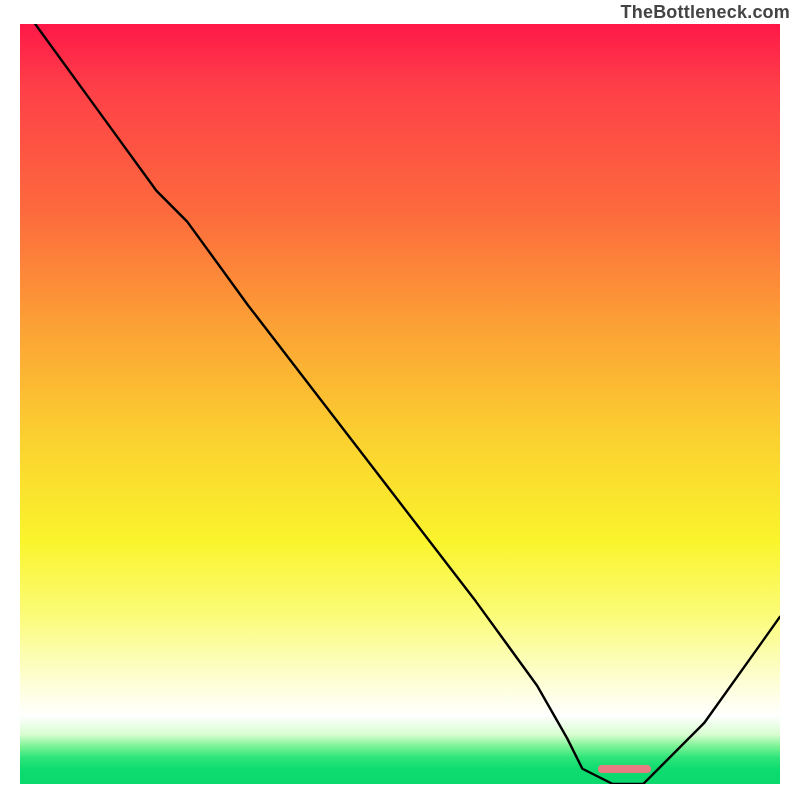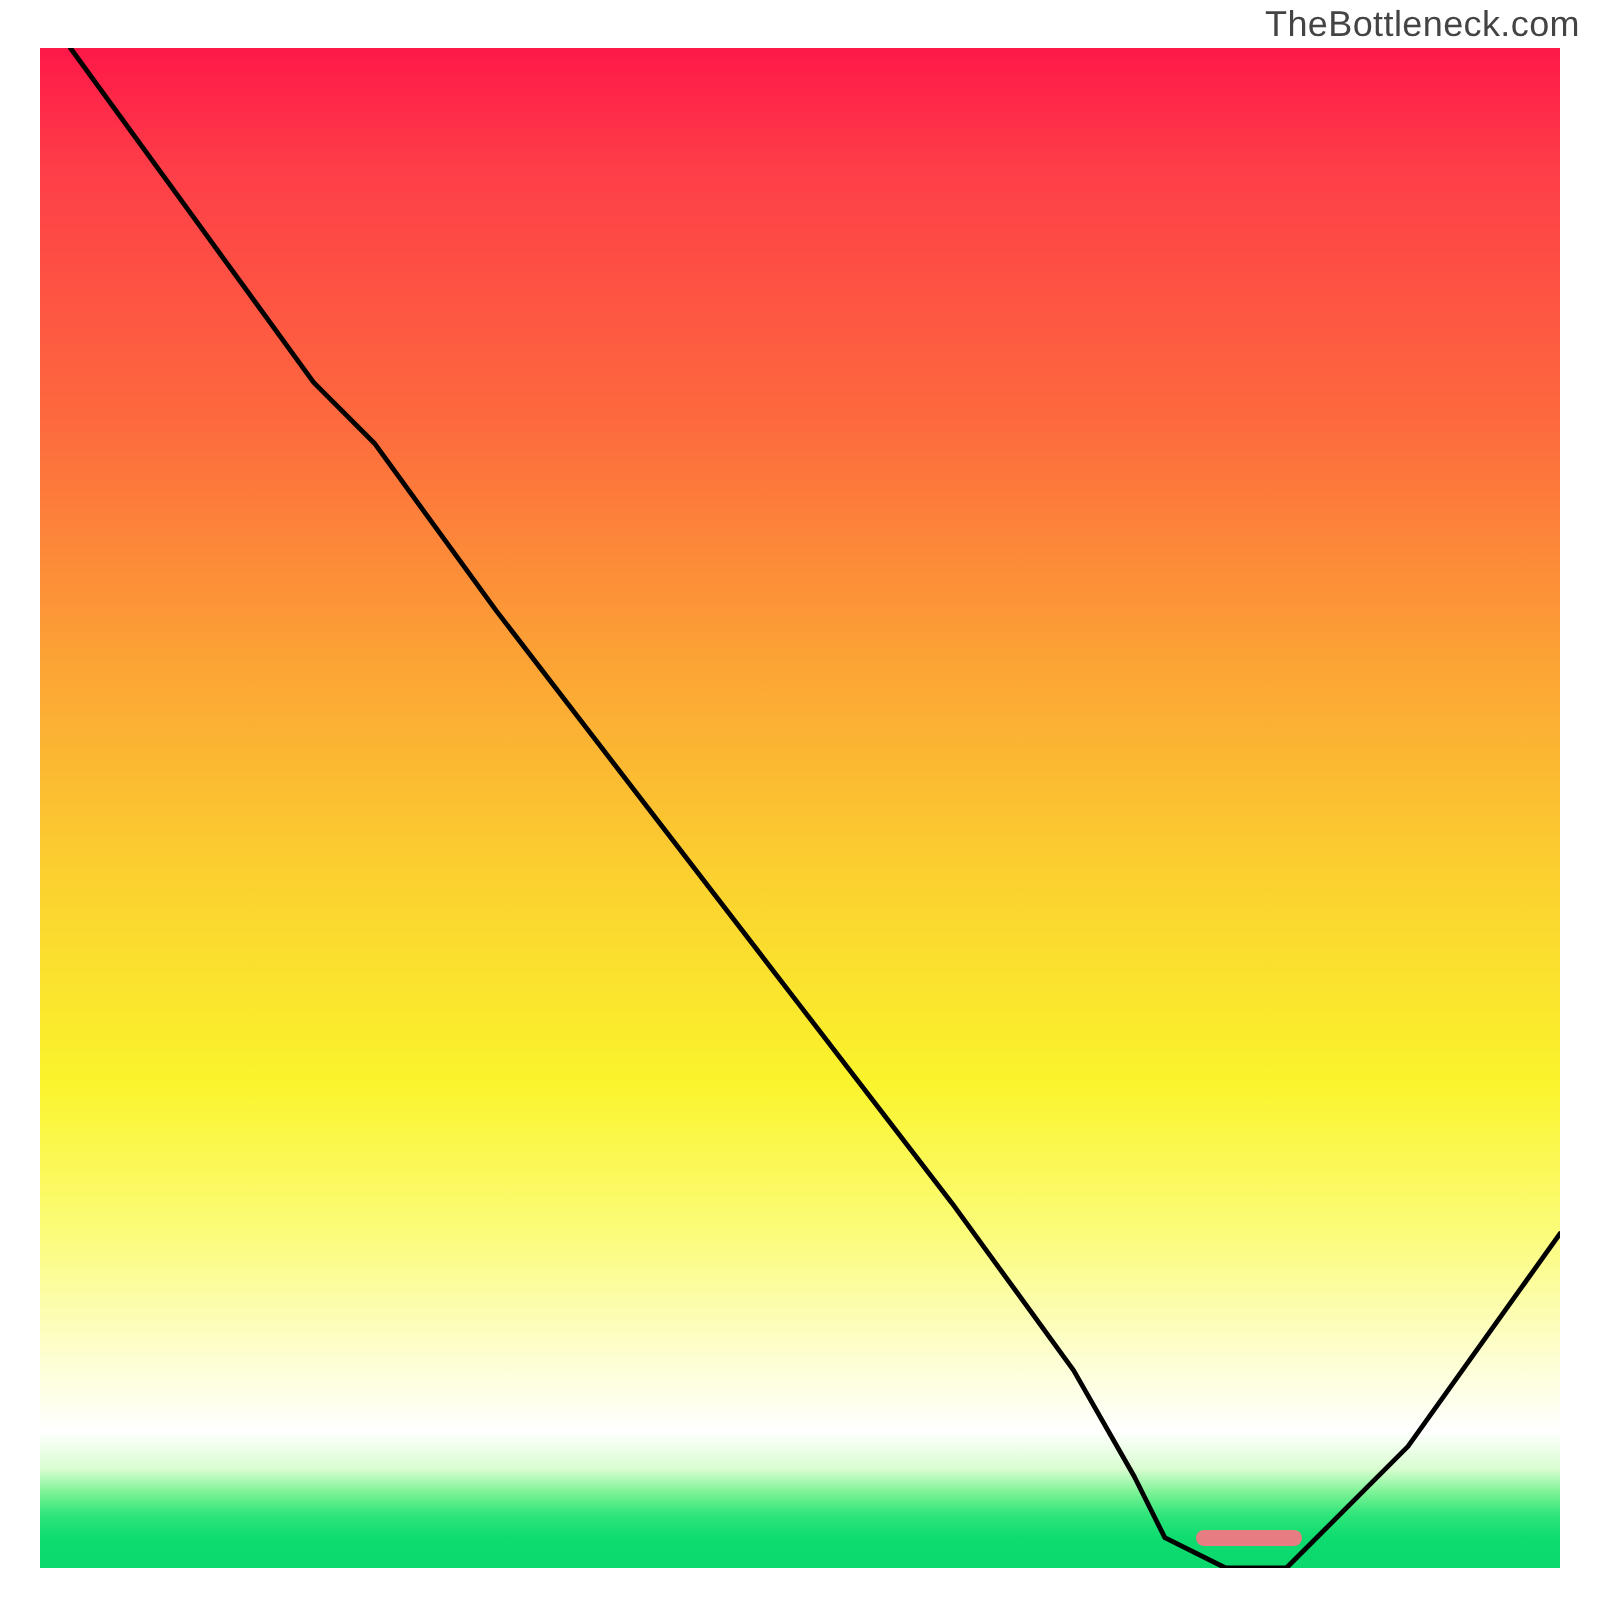--- a/index.html
+++ b/index.html
@@ -14,21 +14,21 @@
   .chart-wrap {
     position: relative;
     width: 800px;
     height: 800px;
   }
   .watermark {
     position: absolute;
     top: 2px;
     right: 10px;
     font-size: 18px;
-    font-weight: 400;
+    font-weight: 700;
     color: #444;
     letter-spacing: 0.2px;
   }
   .plot-area {
     position: absolute;
     left: 20px;
     top: 24px;
     width: 760px;
     height: 760px;
   }

